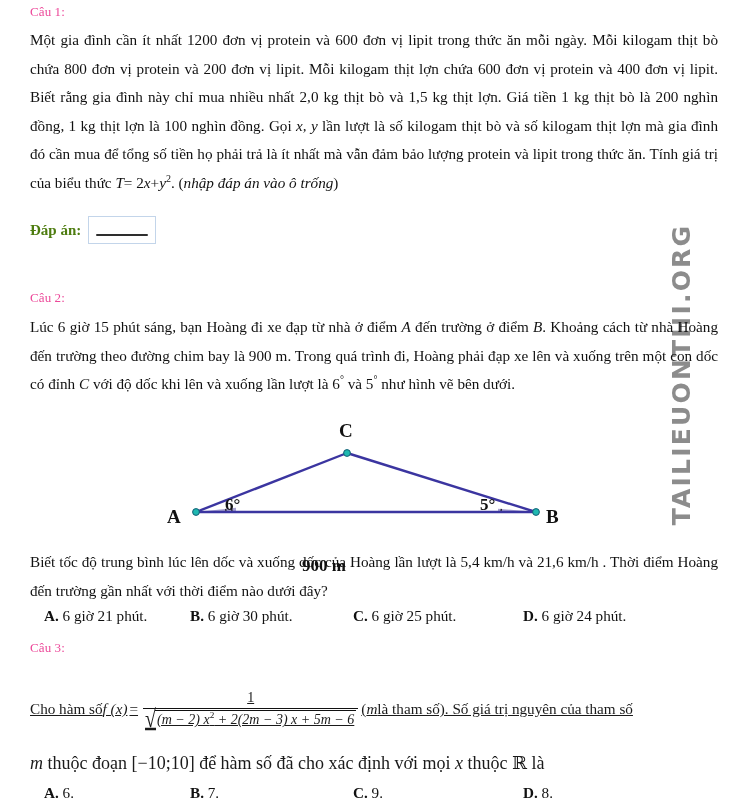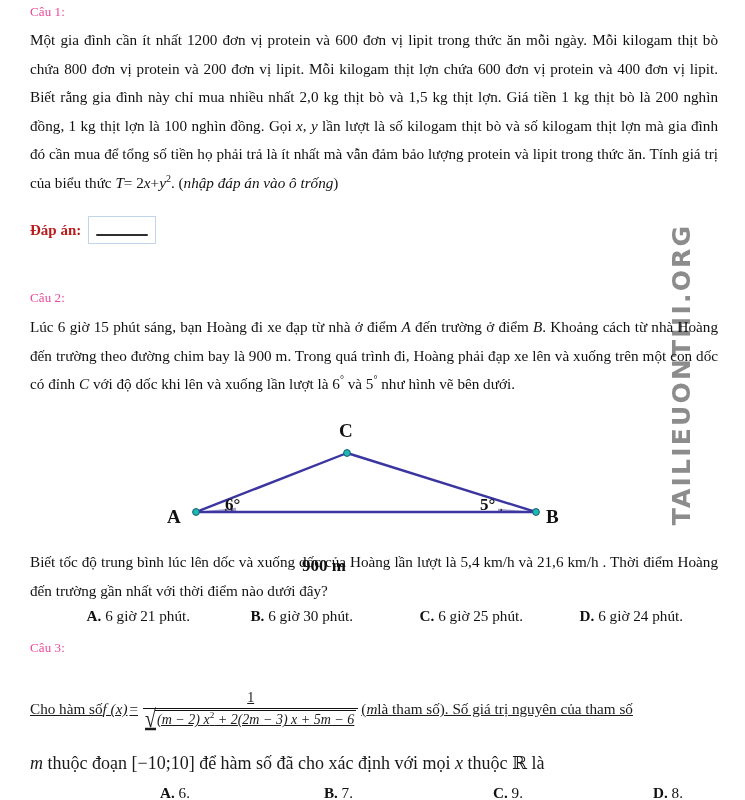--- a/index.html
+++ b/index.html
@@ -48,21 +48,21 @@
   .ans-row {
     position: absolute;
     left: 30px; top: 216px;
     display: flex;
     align-items: center;
     gap: 7px;
   }
   .ans-label {
     font-weight: bold;
     font-size: 15px;
-    color: #b91c1c;
+    color: #4d7c0f;
   }
   .ans-box {
     width: 68px; height: 28px;
     border: 1px solid #c3d5ea;
     background: #fff;
     position: relative;
   }
   .ans-box::after {
     content: "";
     position: absolute;
@@ -111,21 +111,21 @@
   .lbl-900 { left: 152px; top: 103px; font-size: 17px; margin-top: 35px; }
 
   
   .choices {
     position: absolute;
     width: 690px;
     display: flex;
     font-size: 15.2px;
     color: #111;
   }
-  .choices .opt { white-space: nowrap; text-align: right; }
+  .choices .opt { white-space: nowrap; }
   .choices .opt b { font-weight: bold; }
   .ch-q2 { left: 30px; top: 607px; }
   .ch-q2 .opt:nth-child(1){ width: 160px; padding-left: 14px; }
   .ch-q2 .opt:nth-child(2){ width: 163px; }
   .ch-q2 .opt:nth-child(3){ width: 170px; }
   .ch-q2 .opt:nth-child(4){ width: 160px; }
   .ch-q3 { left: 30px; top: 784px; }
   .ch-q3 .opt:nth-child(1){ width: 160px; padding-left: 14px; }
   .ch-q3 .opt:nth-child(2){ width: 163px; }
   .ch-q3 .opt:nth-child(3){ width: 170px; }

